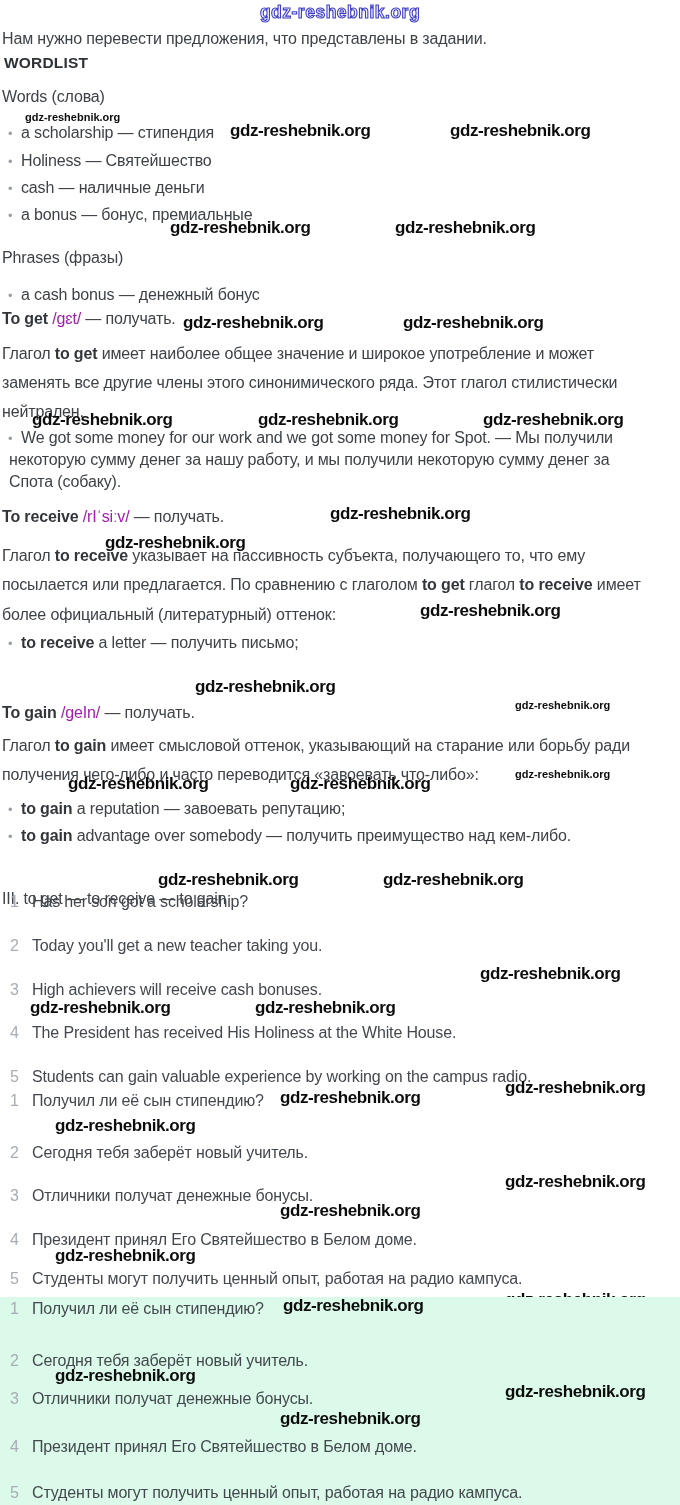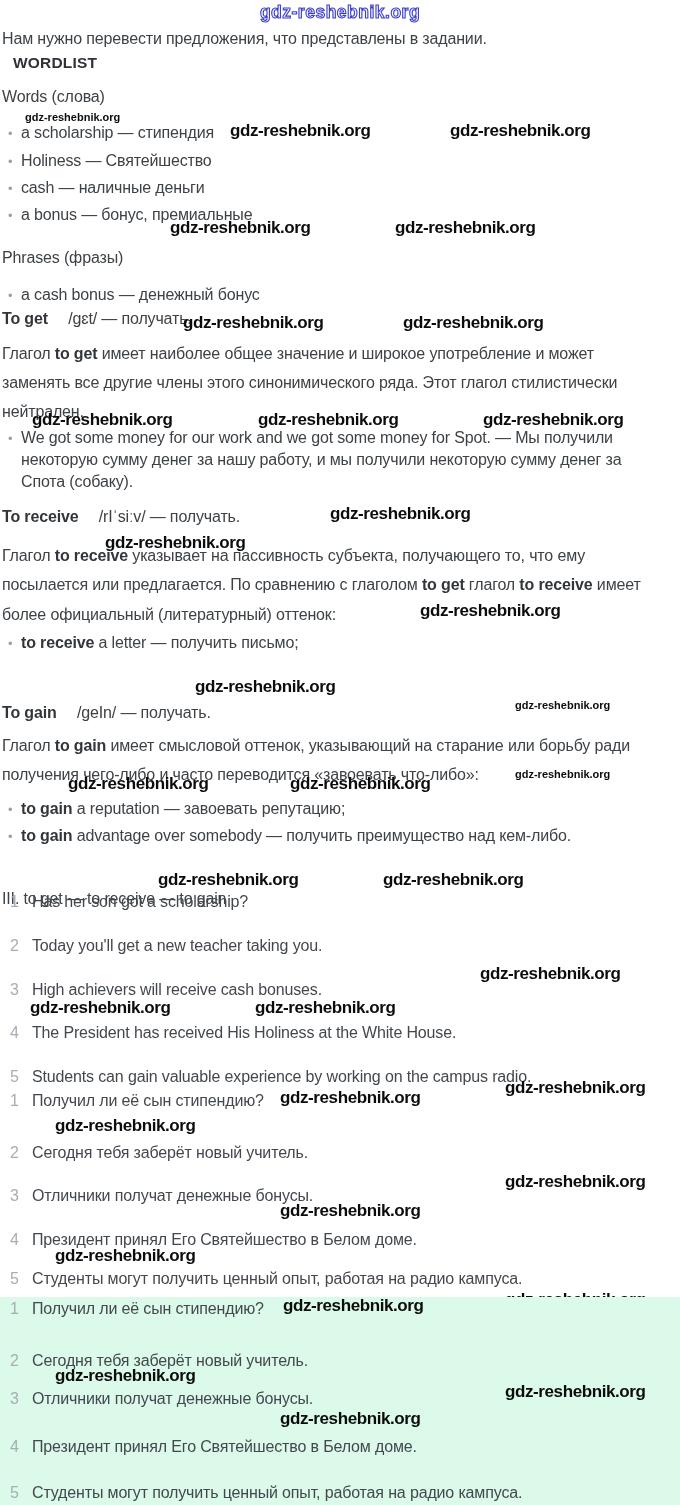--- a/index.html
+++ b/index.html
@@ -1,44 +1,44 @@
 <!DOCTYPE html>
 <html><head>
 <meta charset="utf-8">
 <style>
   html,body{margin:0;padding:0;background:#fff;}
   .page{position:relative;width:680px;height:1505px;background:#ffffff;overflow:hidden;
         font-family:"Liberation Sans",sans-serif;color:#3d4247;}
   .line{position:absolute;font-size:16px;line-height:19px;white-space:nowrap;letter-spacing:-0.15px;}
   .line b,.para b{color:#32363b;}
   .heading{font-weight:bold;color:#2e3236;font-size:15.5px;letter-spacing:0.2px;}
-  .phon{color:#404040;padding-left:16px;}
+  .phon{color:#a21caf;}
   .bullet .dot{color:#9aa1a8;display:inline-block;width:13px;font-size:13px;}
   .bullet{left:8px;}
-  .indent{left:21px;}
+  .indent{left:9px;}
   .num-item{position:absolute;left:10px;display:flex;font-size:16px;line-height:19px;
             white-space:nowrap;letter-spacing:-0.15px;}
   .num{color:#a7adb4;flex:none;width:22px;}
   .ntxt{color:#43484e;}
   .wm{position:absolute;font-size:17px;font-weight:bold;color:#0c0c0c;white-space:nowrap;
       letter-spacing:-0.4px;line-height:20px;}
   .wm-sm{position:absolute;font-size:11px;font-weight:bold;color:#0c0c0c;white-space:nowrap;line-height:13px;}
   .wm-outline{position:absolute;left:0;top:2px;width:100%;text-align:center;font-size:17.5px;
       font-weight:bold;letter-spacing:0.5px;color:#f2f4ff;-webkit-text-stroke:1.1px #3d3dc8;}
   .answers-bg{position:absolute;left:0;width:680px;background:#dbfae9;}
 </style>
 </head>
 <body>
 
 <div class="page">
 
   <div class="wm-outline">gdz-reshebnik.org</div>
 
   <div class="line" style="top:29px;left:2px">Нам нужно перевести предложения, что представлены в задании.</div>
-  <div class="line heading" style="top:53px;left:13px">WORDLIST</div>
+  <div class="line heading" style="top:53px;left:4px">WORDLIST</div>
   <div class="line" style="top:87px;left:2px">Words (слова)</div>
 
   <div class="wm-sm" style="top:111px;left:25px">gdz-reshebnik.org</div>
 
   <div class="line bullet" style="top:123px"><span class="dot">•</span><span>a scholarship — стипендия</span></div>
   <div class="wm" style="top:121px;left:230px">gdz-reshebnik.org</div>
   <div class="wm" style="top:121px;left:450px">gdz-reshebnik.org</div>
   <div class="line bullet" style="top:151px"><span class="dot">•</span><span>Holiness — Святейшество</span></div>
   <div class="line bullet" style="top:178px"><span class="dot">•</span><span>cash — наличные деньги</span></div>
   <div class="line bullet" style="top:205px"><span class="dot">•</span><span>a bonus — бонус, премиальные</span></div>

